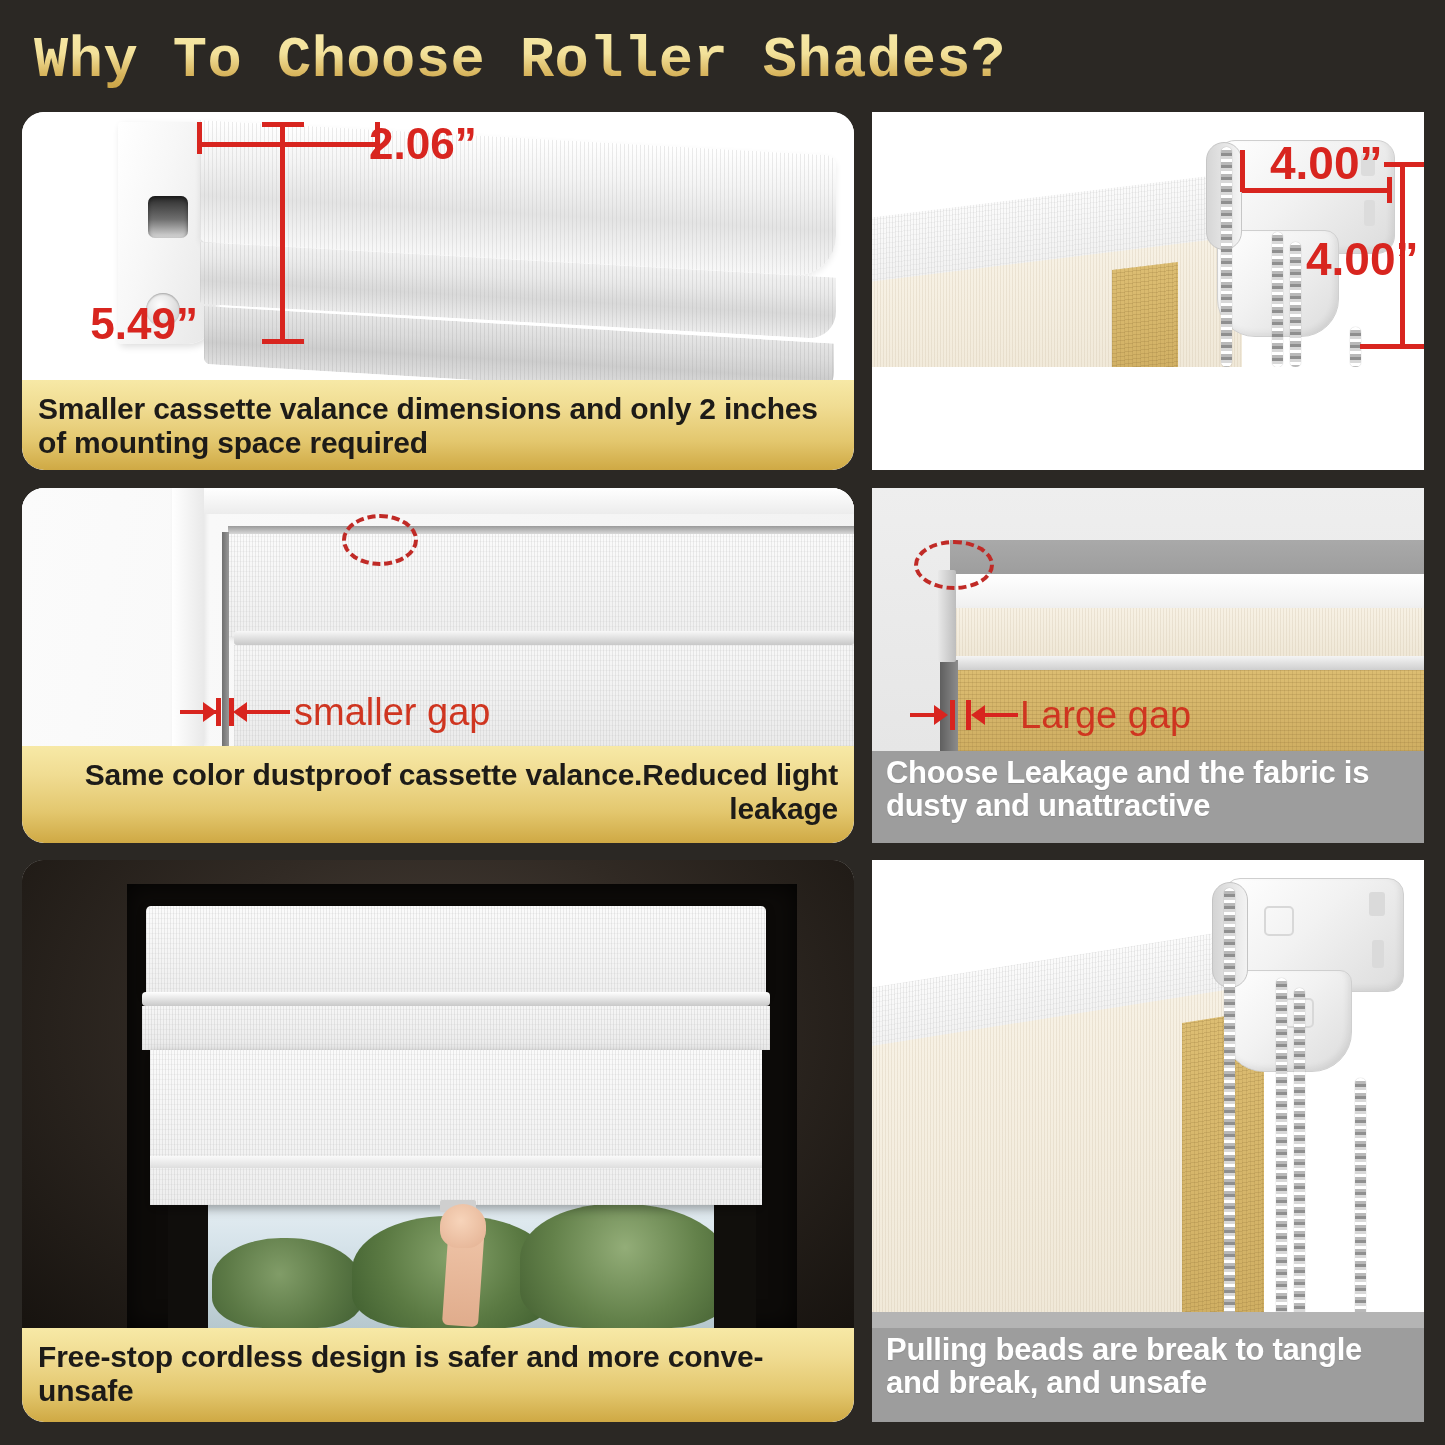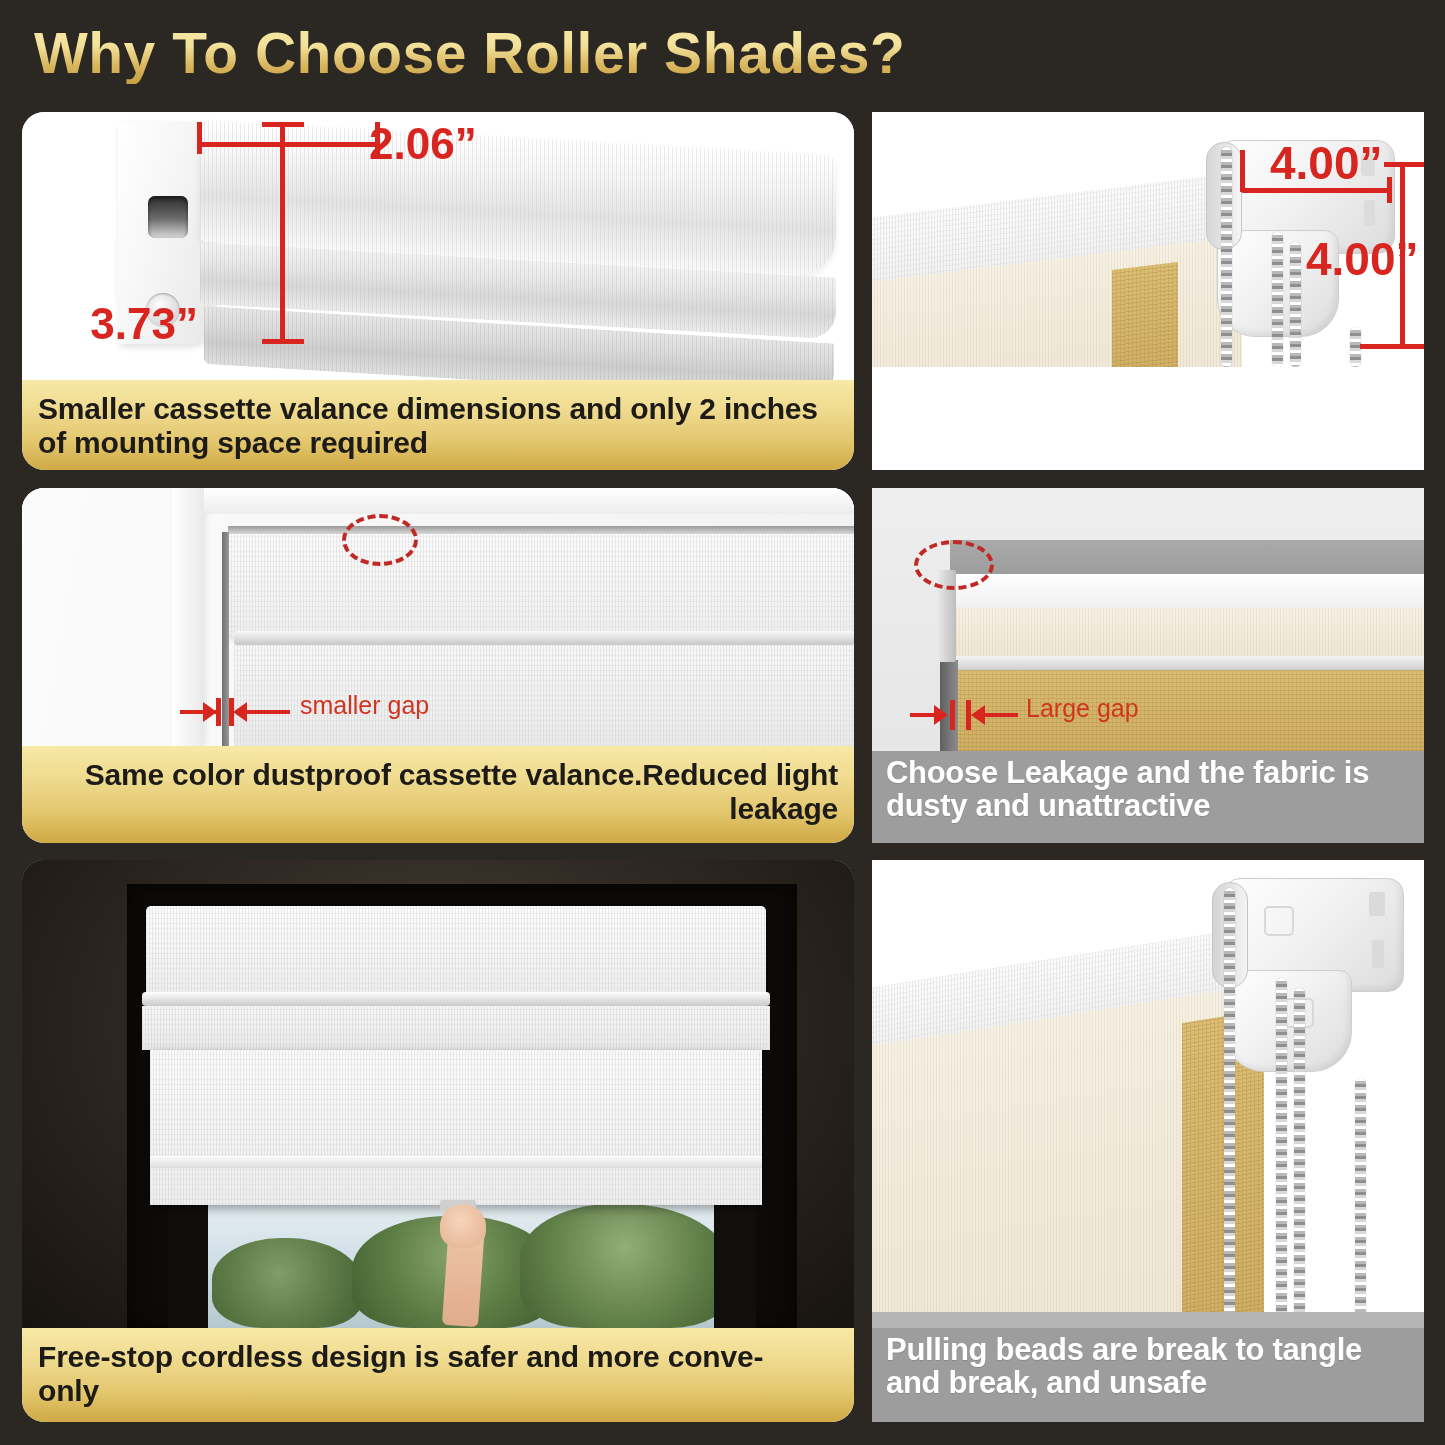--- a/index.html
+++ b/index.html
@@ -5,26 +5,26 @@
   html,body{margin:0;padding:0;}
   body{
     width:1445px;height:1445px;
     background:#2b2824;
     font-family:"Liberation Sans", sans-serif;
     overflow:hidden;
     position:relative;
   }
   
   .title{
-    position:absolute;left:34px;top:22px;width:1300px;height:62px;
+    position:absolute;left:34px;top:30px;width:1300px;height:62px;
     font-size:57px;font-weight:bold;letter-spacing:.5px;
     background:linear-gradient(180deg,#f6e9a8 0%,#f3e19a 38%,#d7b45c 72%,#c69f3f 100%);
     -webkit-background-clip:text;background-clip:text;
     color:transparent;-webkit-text-fill-color:transparent;
-    white-space:nowrap;line-height:62px;
+    white-space:nowrap;line-height:62px;font-family:Liberation Mono, monospace;
   }
   
   .grid{position:absolute;left:0;top:0;width:1445px;height:1445px;}
   .cell{position:absolute;overflow:hidden;}
   .card{position:absolute;inset:0;overflow:hidden;background:#fff;}
   .card.rounded{border-radius:22px;}
   .photo{position:absolute;left:0;right:0;top:0;overflow:hidden;background:#fff;}
 
   
   .cap{position:absolute;left:0;right:0;bottom:0;box-sizing:border-box;}
@@ -39,21 +39,21 @@
   .cap.grey{
     background:#9d9d9d;color:#ffffff;
     padding:6px 14px 10px 14px;
     font-size:31px;font-weight:bold;line-height:1.06;
     letter-spacing:-.3px;
     text-shadow:0 1px 1px rgba(0,0,0,.12);
   }
   
   .dim{position:absolute;color:#d8251f;font-weight:bold;white-space:nowrap;
        font-family:"Liberation Sans",sans-serif;}
-  .gaplbl{position:absolute;color:#cf3520;font-weight:normal;white-space:nowrap;font-size:25px;margin-left:6px;}
+  .gaplbl{position:absolute;color:#cf3520;font-weight:normal;white-space:nowrap;font-size:38px;}
   .rline{position:absolute;background:#d8251f;}
   .dashed-ell{position:absolute;border:4px dashed #c02a26;border-radius:50%;}
 
   
   .valance-body{
     position:absolute;
     background:
       repeating-linear-gradient(90deg,rgba(190,190,190,.30) 0 1px,rgba(255,255,255,0) 1px 4px),
       linear-gradient(180deg,#ffffff 0%,#f4f4f4 30%,#e4e4e4 62%,#f8f8f8 100%);
   }
@@ -116,21 +116,21 @@
              filter:brightness(.90);"></div>
 
         <div class="rline" style="left:175px;top:30px;width:183px;height:5px;"></div>
         <div class="rline" style="left:175px;top:10px;width:5px;height:32px;"></div>
         <div class="rline" style="left:353px;top:10px;width:5px;height:32px;"></div>
         <div class="dim" style="left:347px;top:7px;font-size:44px;">2.06”</div>
 
         <div class="rline" style="left:258px;top:10px;width:5px;height:222px;"></div>
         <div class="rline" style="left:240px;top:10px;width:42px;height:5px;"></div>
         <div class="rline" style="left:240px;top:227px;width:42px;height:5px;"></div>
-        <div class="dim" style="left:176px;top:212px;font-size:44px;transform:translate(-100%,-50%);">3.73”</div>
+        <div class="dim" style="left:176px;top:212px;font-size:44px;transform:translate(-100%,-50%);">5.49”</div>
       </div>
 
       <div class="cap gold" style="height:90px;">Smaller cassette valance dimensions and only 2 inches of mounting space required</div>
     </div>
   </div>
 
   <div class="cell" style="left:872px;top:112px;width:552px;height:358px;">
     <div class="card">
 
       <div class="photo" style="height:255px;">
@@ -302,21 +302,21 @@
         <div style="position:absolute;left:424px;top:348px;width:36px;height:118px;
                     background:linear-gradient(180deg,#f2c9ad,#e0ac8c);
                     border-radius:16px 16px 6px 6px;transform:rotate(4deg);"></div>
         <div style="position:absolute;left:418px;top:344px;width:46px;height:44px;
                     background:radial-gradient(circle at 45% 38%,#f7d4ba,#e3b091);
                     border-radius:50% 50% 40% 40%;"></div>
       </div>
 
       <div class="cap gold" style="height:94px;">
         <span>Free-stop cordless design is safer and more conve-</span><br>
-        <span>only</span>
+        <span>unsafe</span>
       </div>
     </div>
   </div>
 
   <div class="cell" style="left:872px;top:860px;width:552px;height:562px;">
     <div class="card">
 
       <div class="photo" style="height:468px;background:#ffffff;">
 
         <div class="fabric-white" style="position:absolute;left:-14px;top:66px;width:400px;height:86px;

